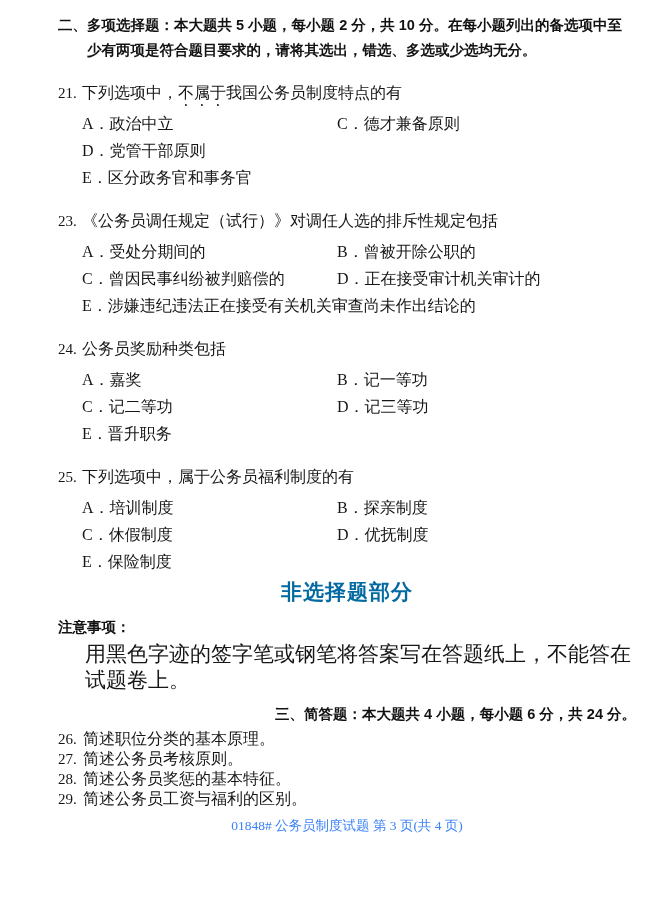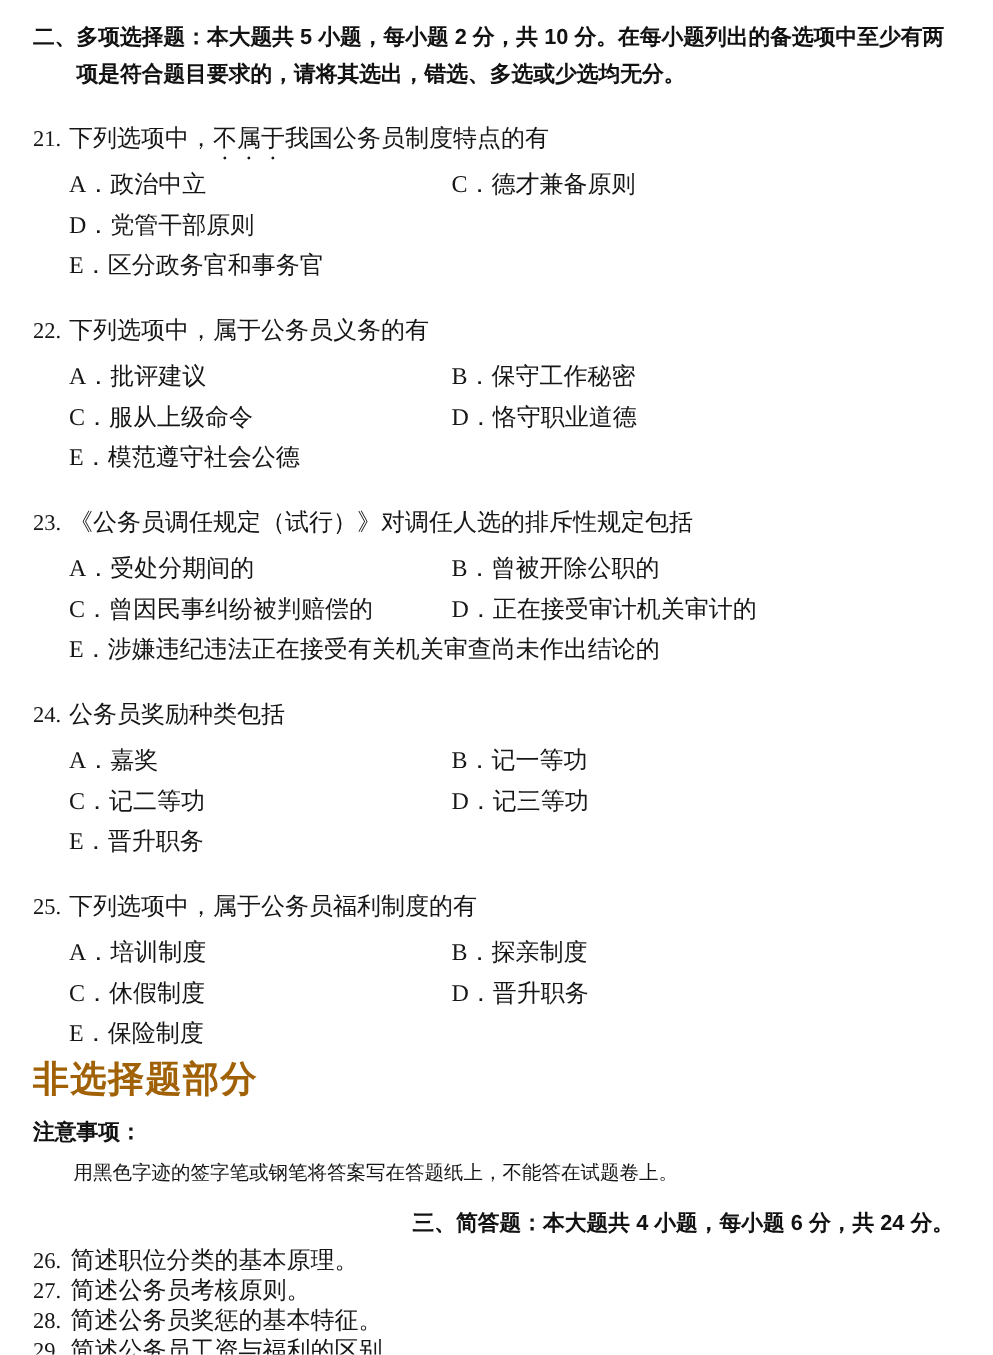--- a/index.html
+++ b/index.html
@@ -6,21 +6,21 @@
   html, body { background: #ffffff; }
   body {
     width: 662px; height: 903px;
     font-family: "Liberation Serif", serif;
     color: #161616;
     overflow: hidden;
   }
   .page {
     width: 662px; height: 903px;
     background: #ffffff;
-    padding: 13px 26px 0 22px;
+    padding: 13px 26px 0 58px;
     position: relative;
   }
 
   
   .sec-head {
     font-family: "Liberation Sans", sans-serif;
     font-weight: 700;
     font-size: 14.5px;
     line-height: 25px;
     padding-left: 29px;
@@ -42,40 +42,40 @@
   .opts {
     margin-left: 24px;
     display: grid;
     grid-template-columns: 255px 1fr;
   }
   .opt { line-height: 27px; font-size: 16px; white-space: nowrap; }
   .opt-full { grid-column: 1 / -1; }
 
   
   .part-title {
-    text-align: left;
+    text-align: center;
     font-family: "Liberation Sans", sans-serif;
     font-weight: 700;
-    font-size: 24px;
+    font-size: 21px;
     line-height: 28px;
     margin-top: 3px;
     margin-bottom: 9px;
     letter-spacing: 1px;
-    color: #a16207;
+    color: #0369a1;
   }
 
   .notice-label {
     font-family: Liberation Mono, monospace;
     font-weight: 700;
     font-size: 14.5px;
     line-height: 26px;
     color: #121212;
   }
   .notice-text {
-    font-size: 13px;
+    font-size: 21px;
     line-height: 26px;
     padding-left: 27px;
   }
 
   .sec-head.sec3 { margin-top: 9px; margin-bottom: 2px; text-align: right; }
 
   
   .sa-row { line-height: 20px; font-size: 16px; }
   .sa-num { display: inline-block; width: 25px; font-size: 15px; }
 
@@ -97,30 +97,20 @@
   <div class="q">
     <div class="q-title"><span class="q-num">21.</span><span>下列选项中，</span><span class="emph">不属于</span><span>我国公务员制度特点的有</span></div>
     <div class="opts">
       <div class="opt">A．政治中立</div>
       <div class="opt">C．德才兼备原则</div>
       <div class="opt">D．党管干部原则</div>
       <div class="opt opt-full">E．区分政务官和事务官</div>
     </div>
   </div>
 
-  <div class="q">
-    <div class="q-title"><span class="q-num">22.</span><span>下列选项中，属于公务员义务的有</span><span class="emph"></span><span></span></div>
-    <div class="opts">
-      <div class="opt">A．批评建议</div>
-      <div class="opt">B．保守工作秘密</div>
-      <div class="opt">C．服从上级命令</div>
-      <div class="opt">D．恪守职业道德</div>
-      <div class="opt opt-full">E．模范遵守社会公德</div>
-    </div>
-  </div>
 
   <div class="q">
     <div class="q-title"><span class="q-num">23.</span><span>《公务员调任规定（试行）》对调任人选的排斥性规定包括</span><span class="emph"></span><span></span></div>
     <div class="opts">
       <div class="opt">A．受处分期间的</div>
       <div class="opt">B．曾被开除公职的</div>
       <div class="opt">C．曾因民事纠纷被判赔偿的</div>
       <div class="opt">D．正在接受审计机关审计的</div>
       <div class="opt opt-full">E．涉嫌违纪违法正在接受有关机关审查尚未作出结论的</div>
     </div>
@@ -136,21 +126,21 @@
       <div class="opt opt-full">E．晋升职务</div>
     </div>
   </div>
 
   <div class="q">
     <div class="q-title"><span class="q-num">25.</span><span>下列选项中，属于公务员福利制度的有</span><span class="emph"></span><span></span></div>
     <div class="opts">
       <div class="opt">A．培训制度</div>
       <div class="opt">B．探亲制度</div>
       <div class="opt">C．休假制度</div>
-      <div class="opt">D．晋升职务</div>
+      <div class="opt">D．优抚制度</div>
       <div class="opt opt-full">E．保险制度</div>
     </div>
   </div>
 
   <div class="part-title">非选择题部分</div>
 
   <div class="notice-label">注意事项：</div>
   <div class="notice-text">用黑色字迹的签字笔或钢笔将答案写在答题纸上，不能答在试题卷上。</div>
 
   <div class="sec-head sec3"><span>三、</span><span>简答题：本大题共 4 小题，每小题 6 分，共 24 分。</span></div>

